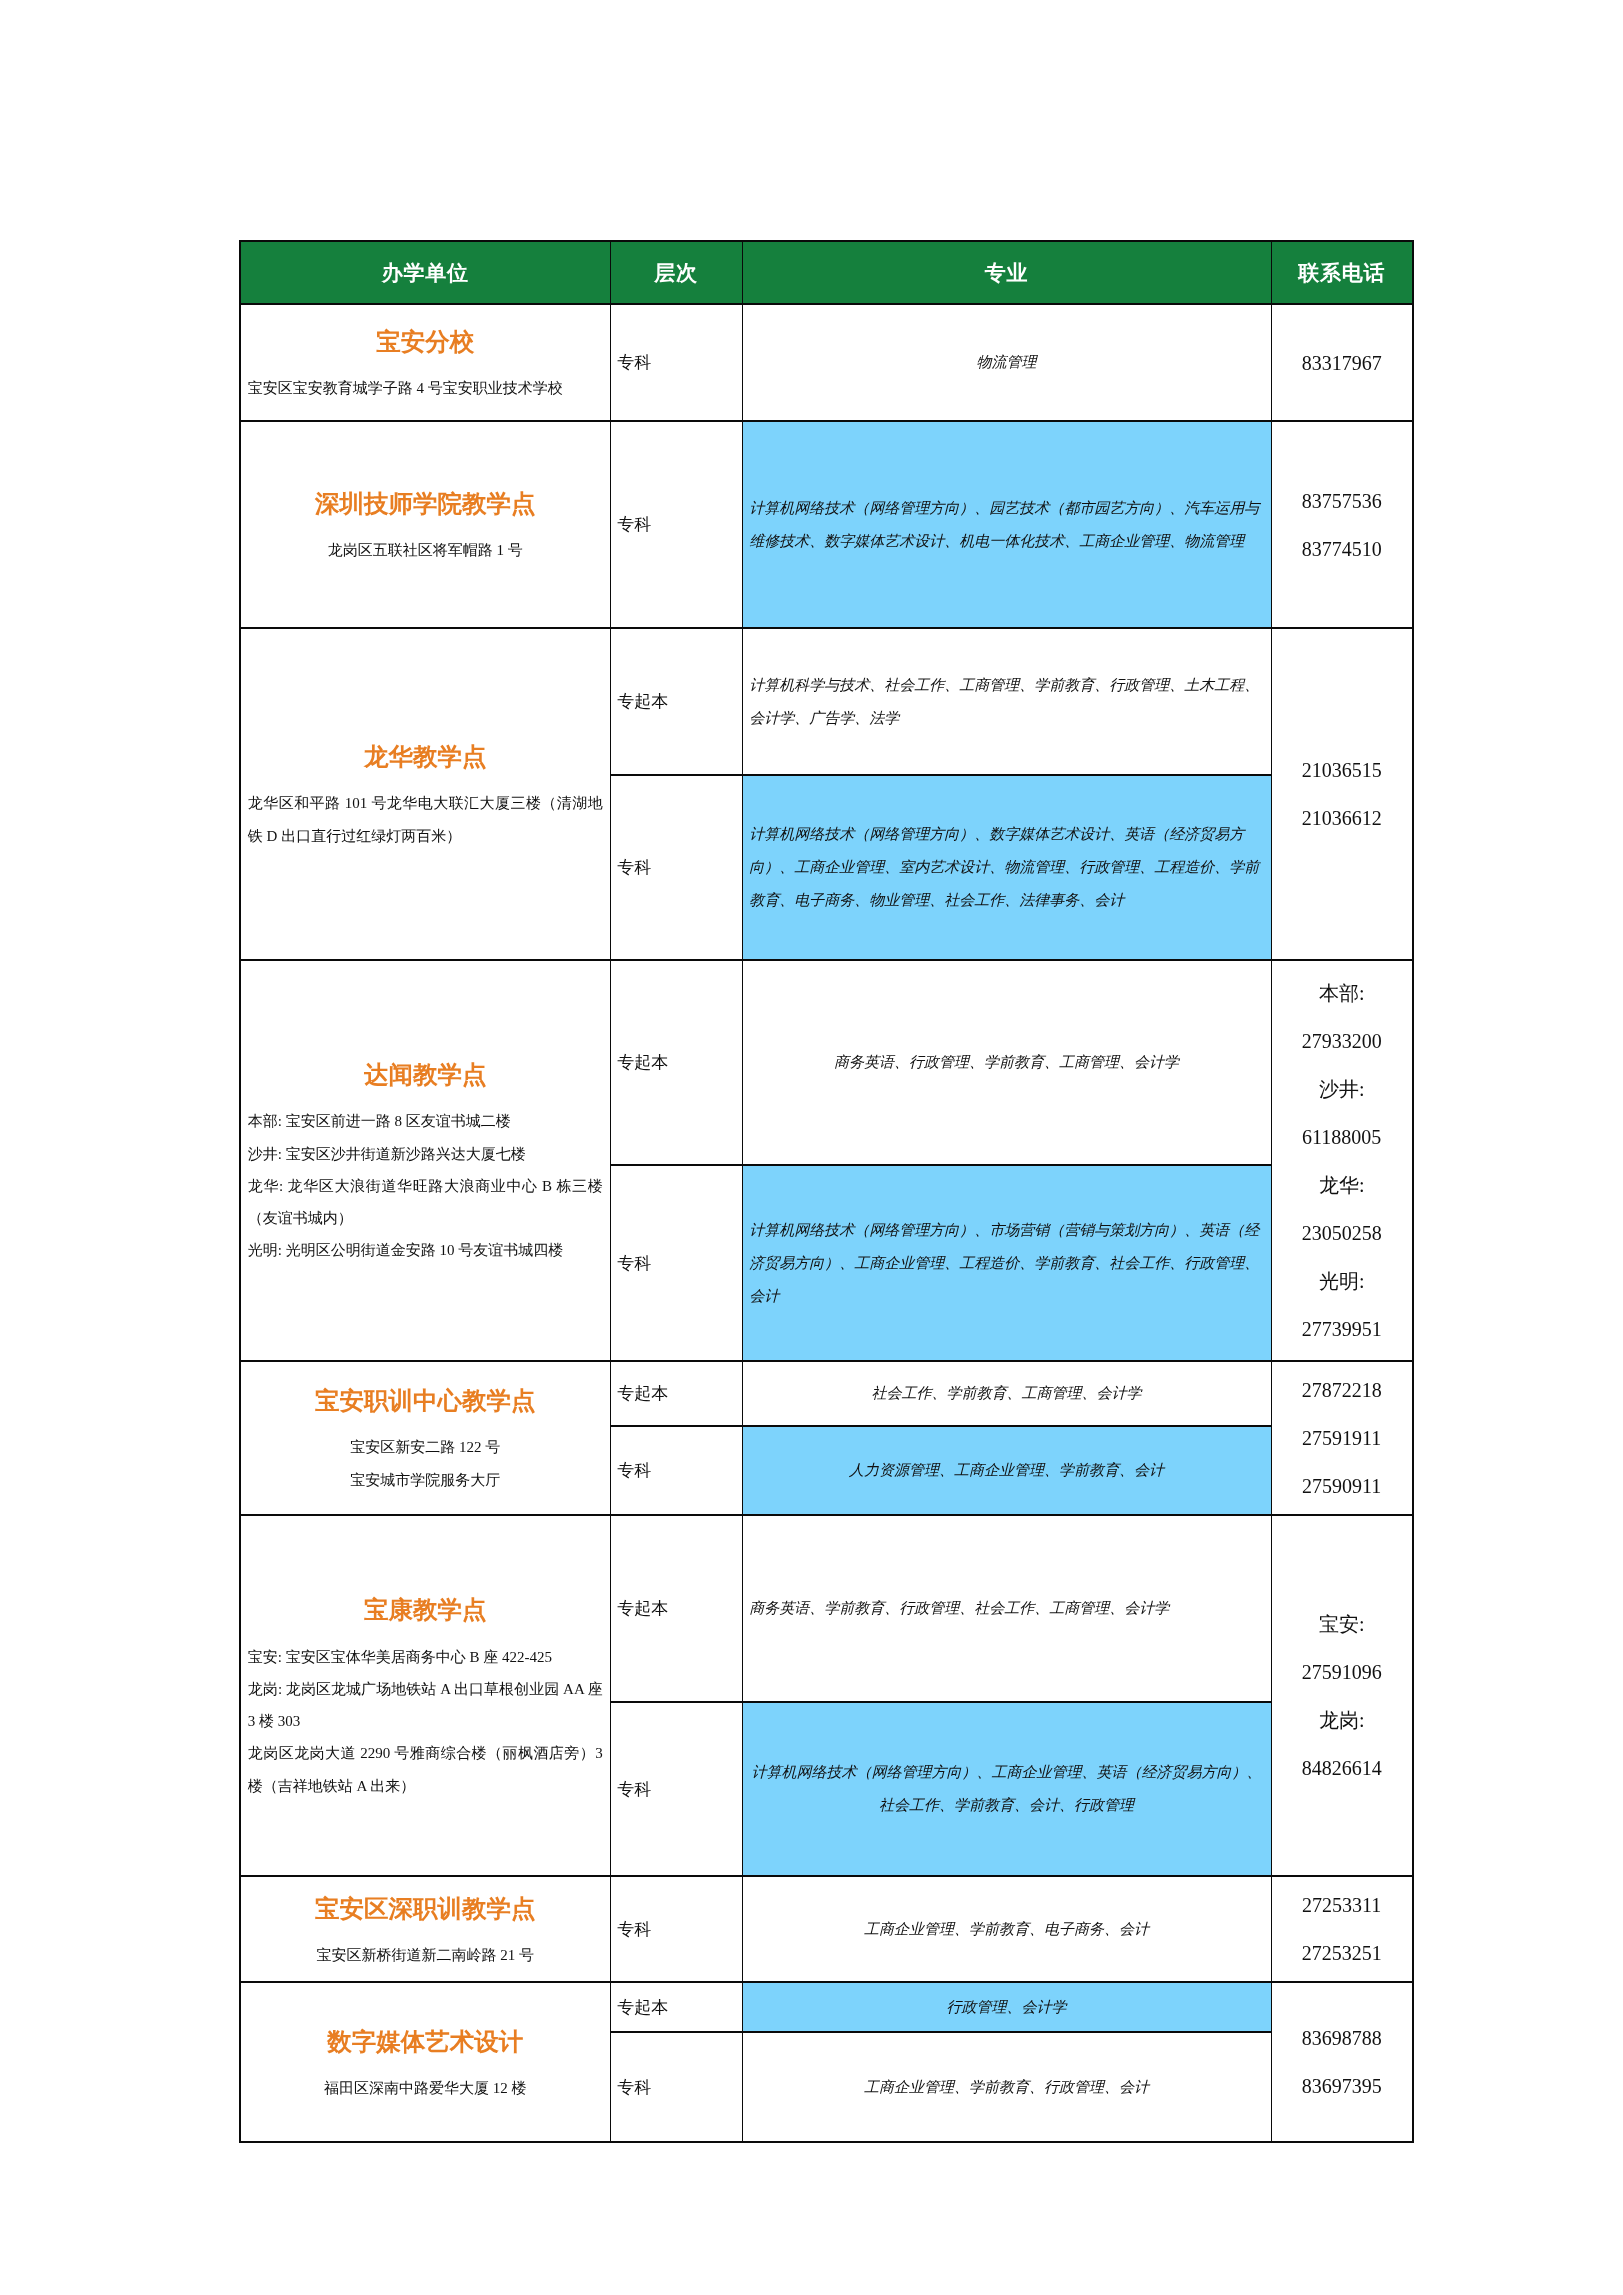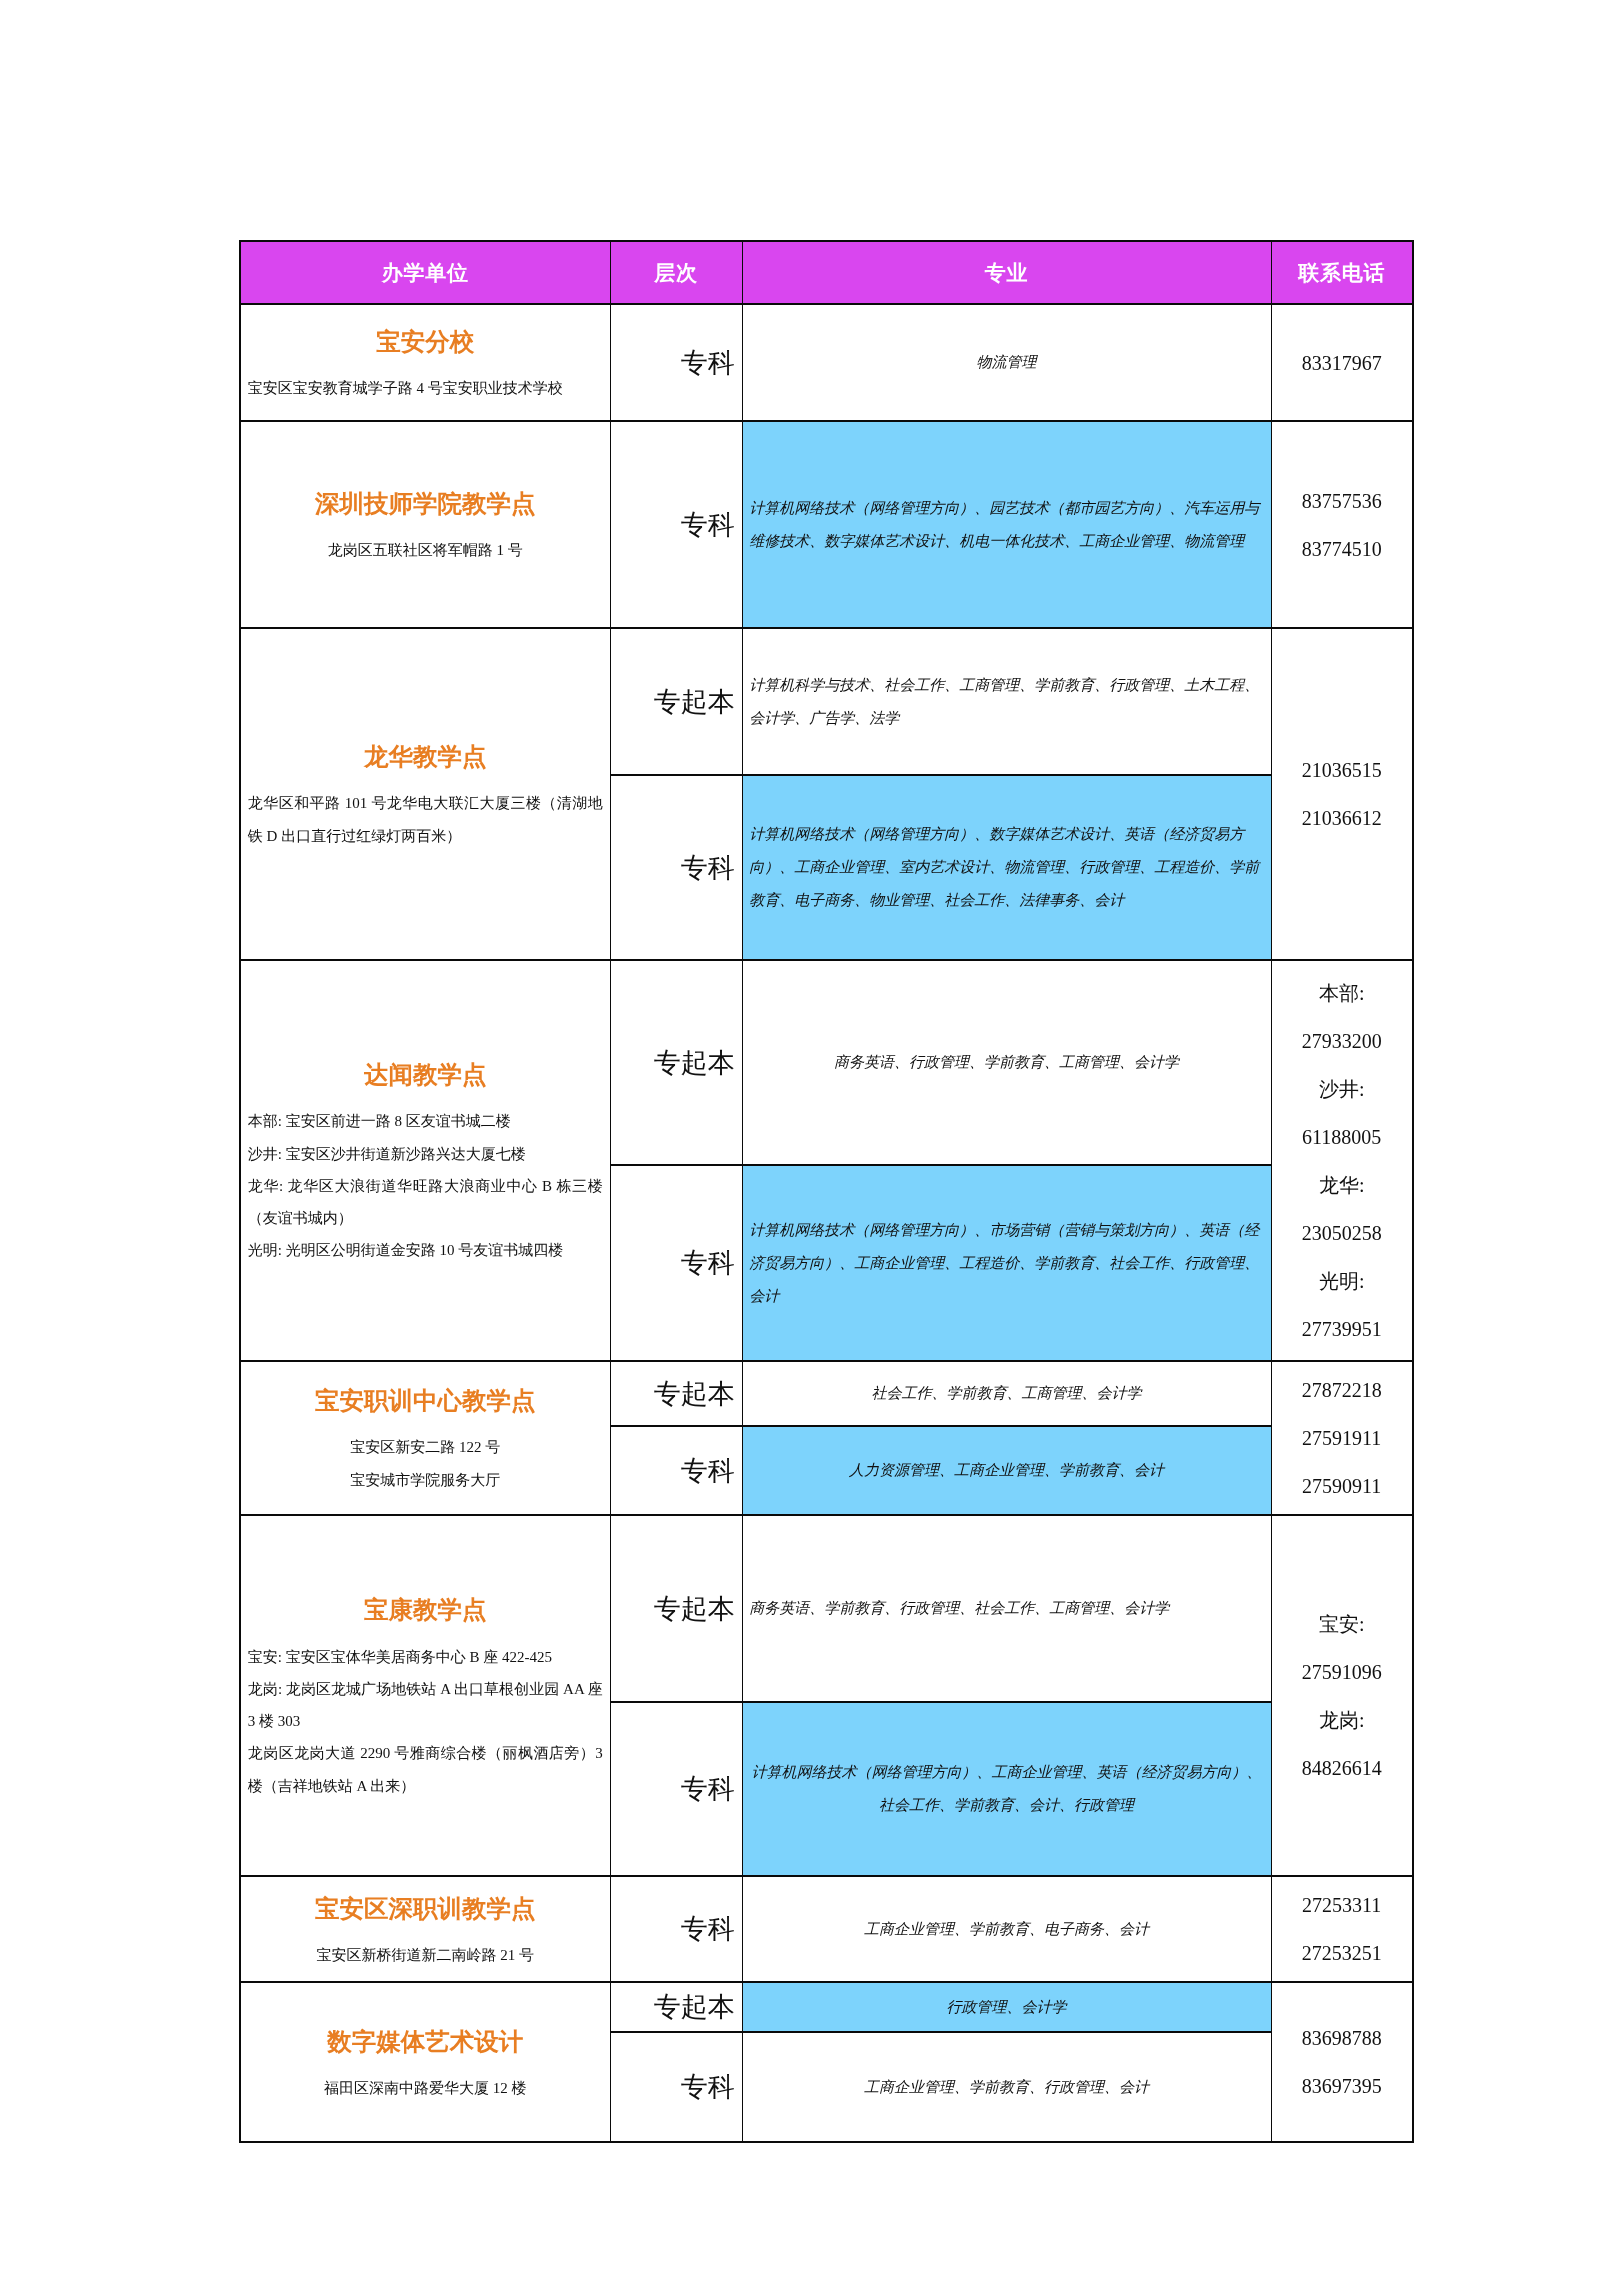--- a/index.html
+++ b/index.html
@@ -34,21 +34,21 @@
     border-bottom-width: 2px;
     vertical-align: middle;
     padding: 4.1px 6.8px;
     box-sizing: border-box;
     overflow: hidden;
   }
 
   
   .head-row th {
     height: 63px;
-    background: #d946ef;
+    background: #15803d;
     color: #ffffff;
     font-family: Liberation Serif, serif;
     font-weight: bold;
     font-size: 21px;
     text-align: center;
     border-bottom-width: 2.7px;
     letter-spacing: 0.7px;
   }
 
   
@@ -62,22 +62,22 @@
     margin-bottom: 9.5px;
     text-align: center;
   }
   .unit-address { font-size: 15px; line-height: 2.15; }
   .unit-address.align-left  { text-align: justify; text-align-last: left; }
   .unit-address.align-center { text-align: center; }
   .addr-line { margin: 0; }
 
   
   .level-cell {
-    text-align: right;
-    font-size: 27px;
+    text-align: left;
+    font-size: 17px;
   }
 
   
   .majors-cell {
     font-size: 15px;
     line-height: 2.2;
     padding: 5.5px 9.5px;
     font-style: italic;
   }
   .majors-cell.align-left { text-align: left; }

